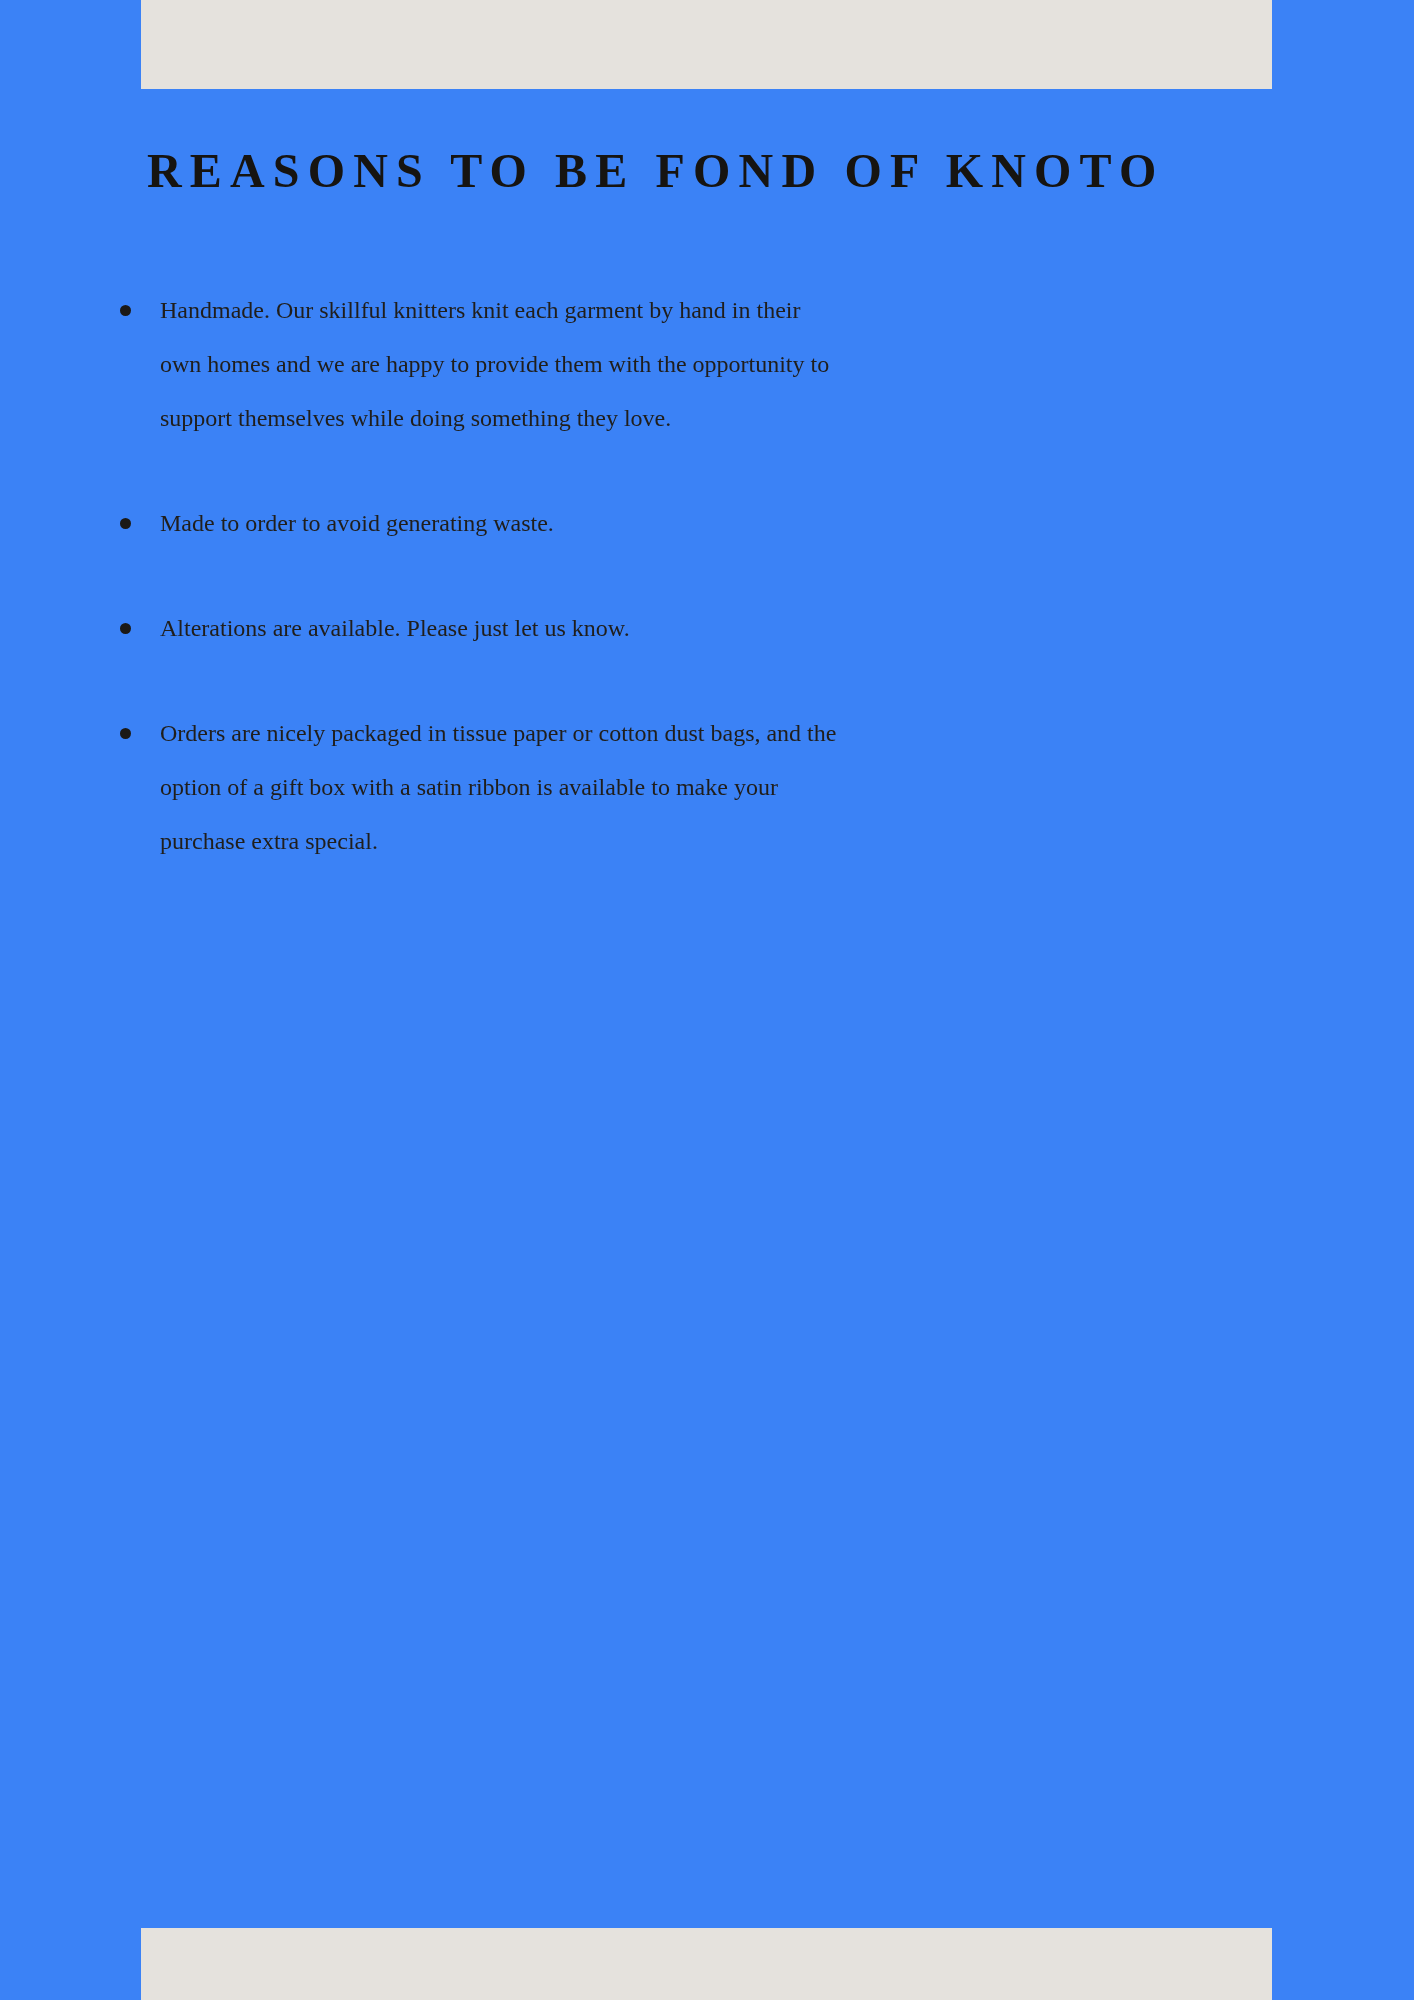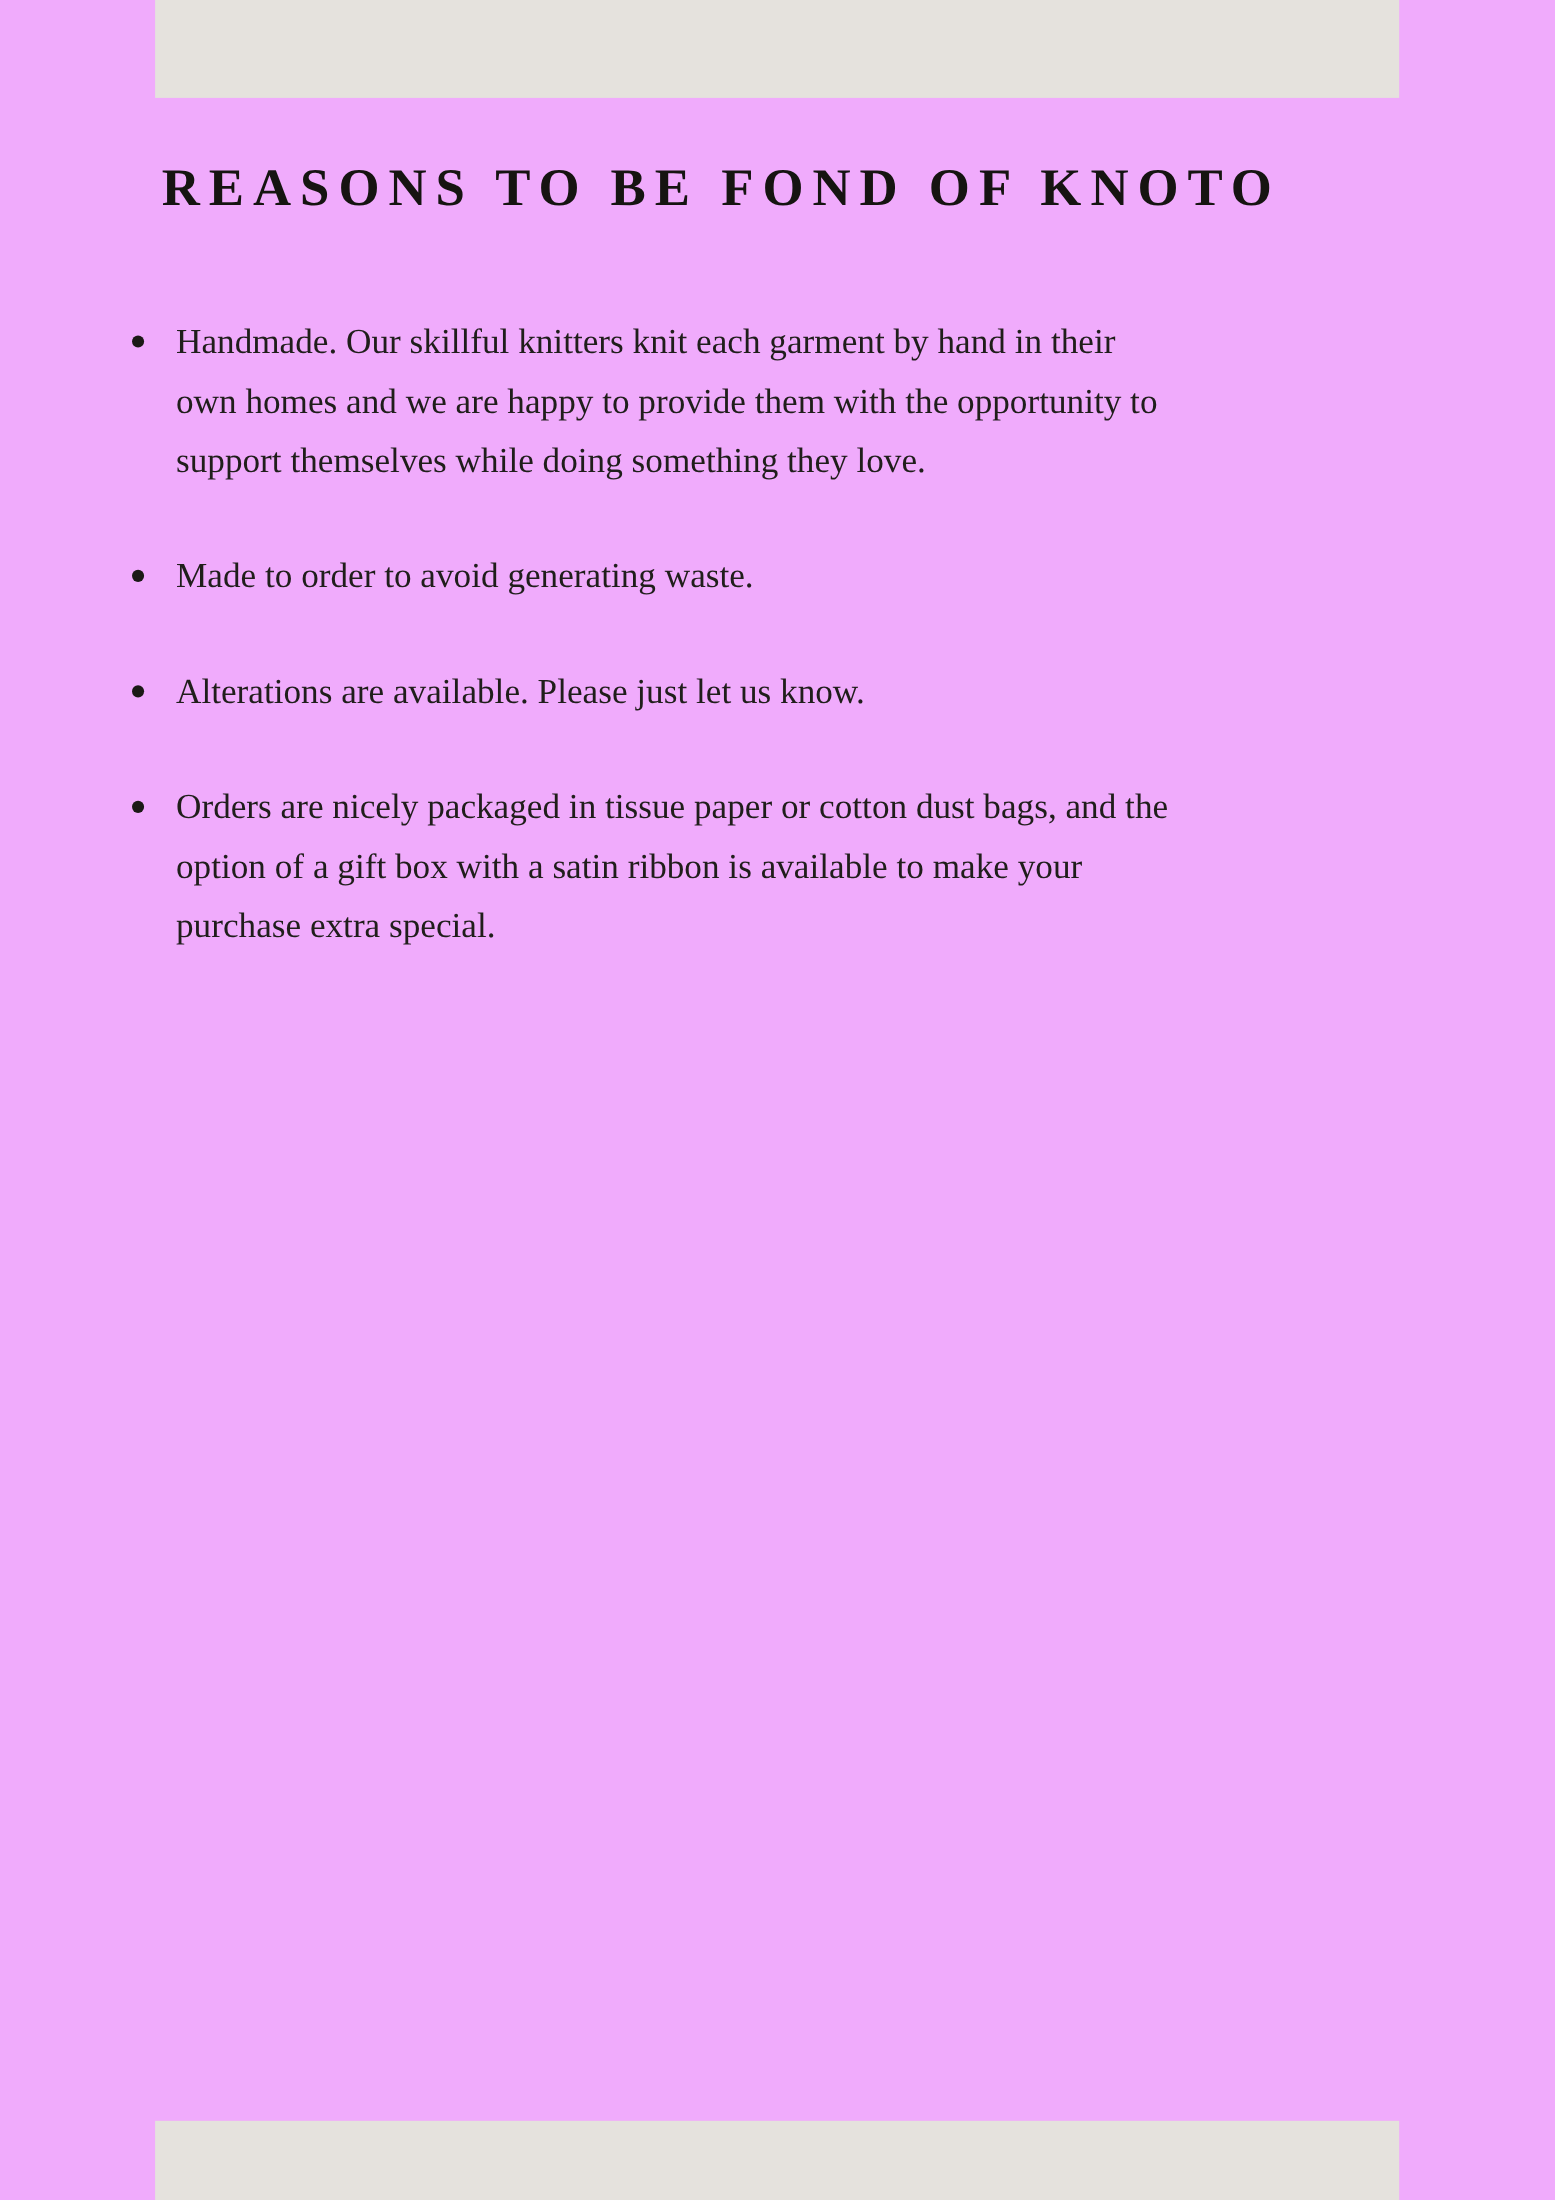--- a/index.html
+++ b/index.html
@@ -4,21 +4,21 @@
 <style>
   html, body {
     margin: 0;
     padding: 0;
     background: #f9f8f4;
   }
   .page {
     position: relative;
     width: 1414px;
     height: 2000px;
-    background: #f0abfc;
+    background: #3b82f6;
     overflow: hidden;
     font-family: "Liberation Serif", serif;
   }
   .band {
     position: absolute;
     left: 141px;
     width: 1131px;
     background: #e5e2dd;
   }
   .band-top { top: 0; height: 89px; }
@@ -43,21 +43,21 @@
     margin: 0;
     padding: 83px 0 0 13px;
   }
   .reasons li {
     position: relative;
     margin: 0 0 51px 0;
   }
   .li-text {
     display: block;
     white-space: pre-line;
-    font-size: 32px;
+    font-size: 24px;
     line-height: 54px;
     color: #201e1b;
     width: 1170px;
   }
   .dot {
     position: absolute;
     left: -40px;
     top: 22px;
     width: 11px;
     height: 11px;

